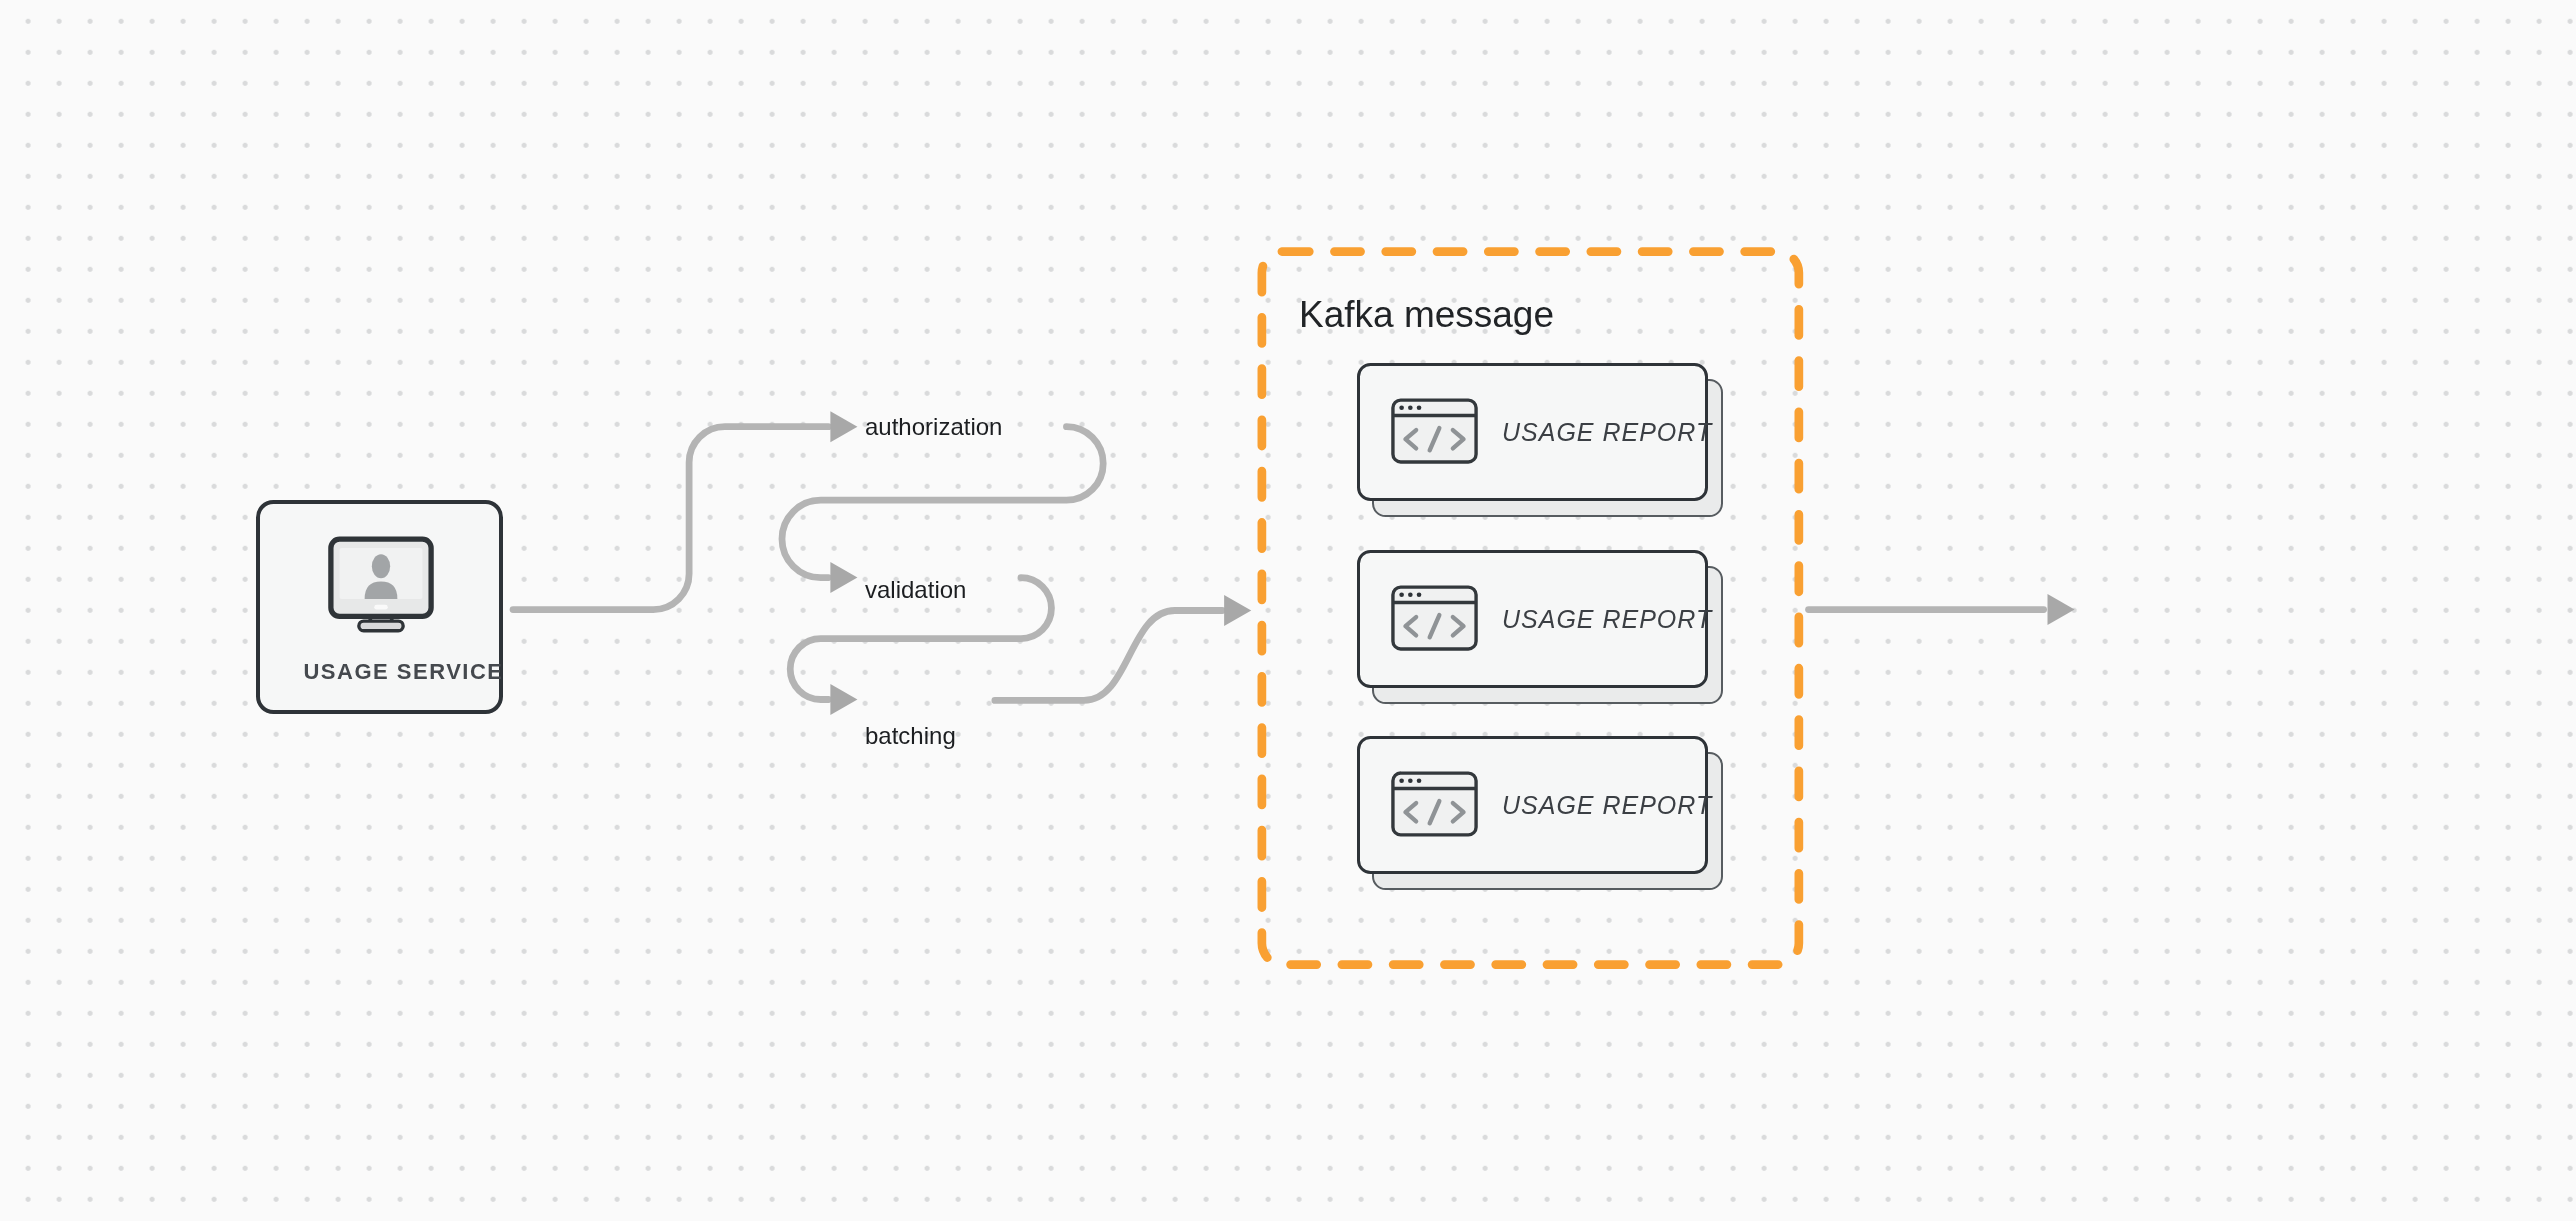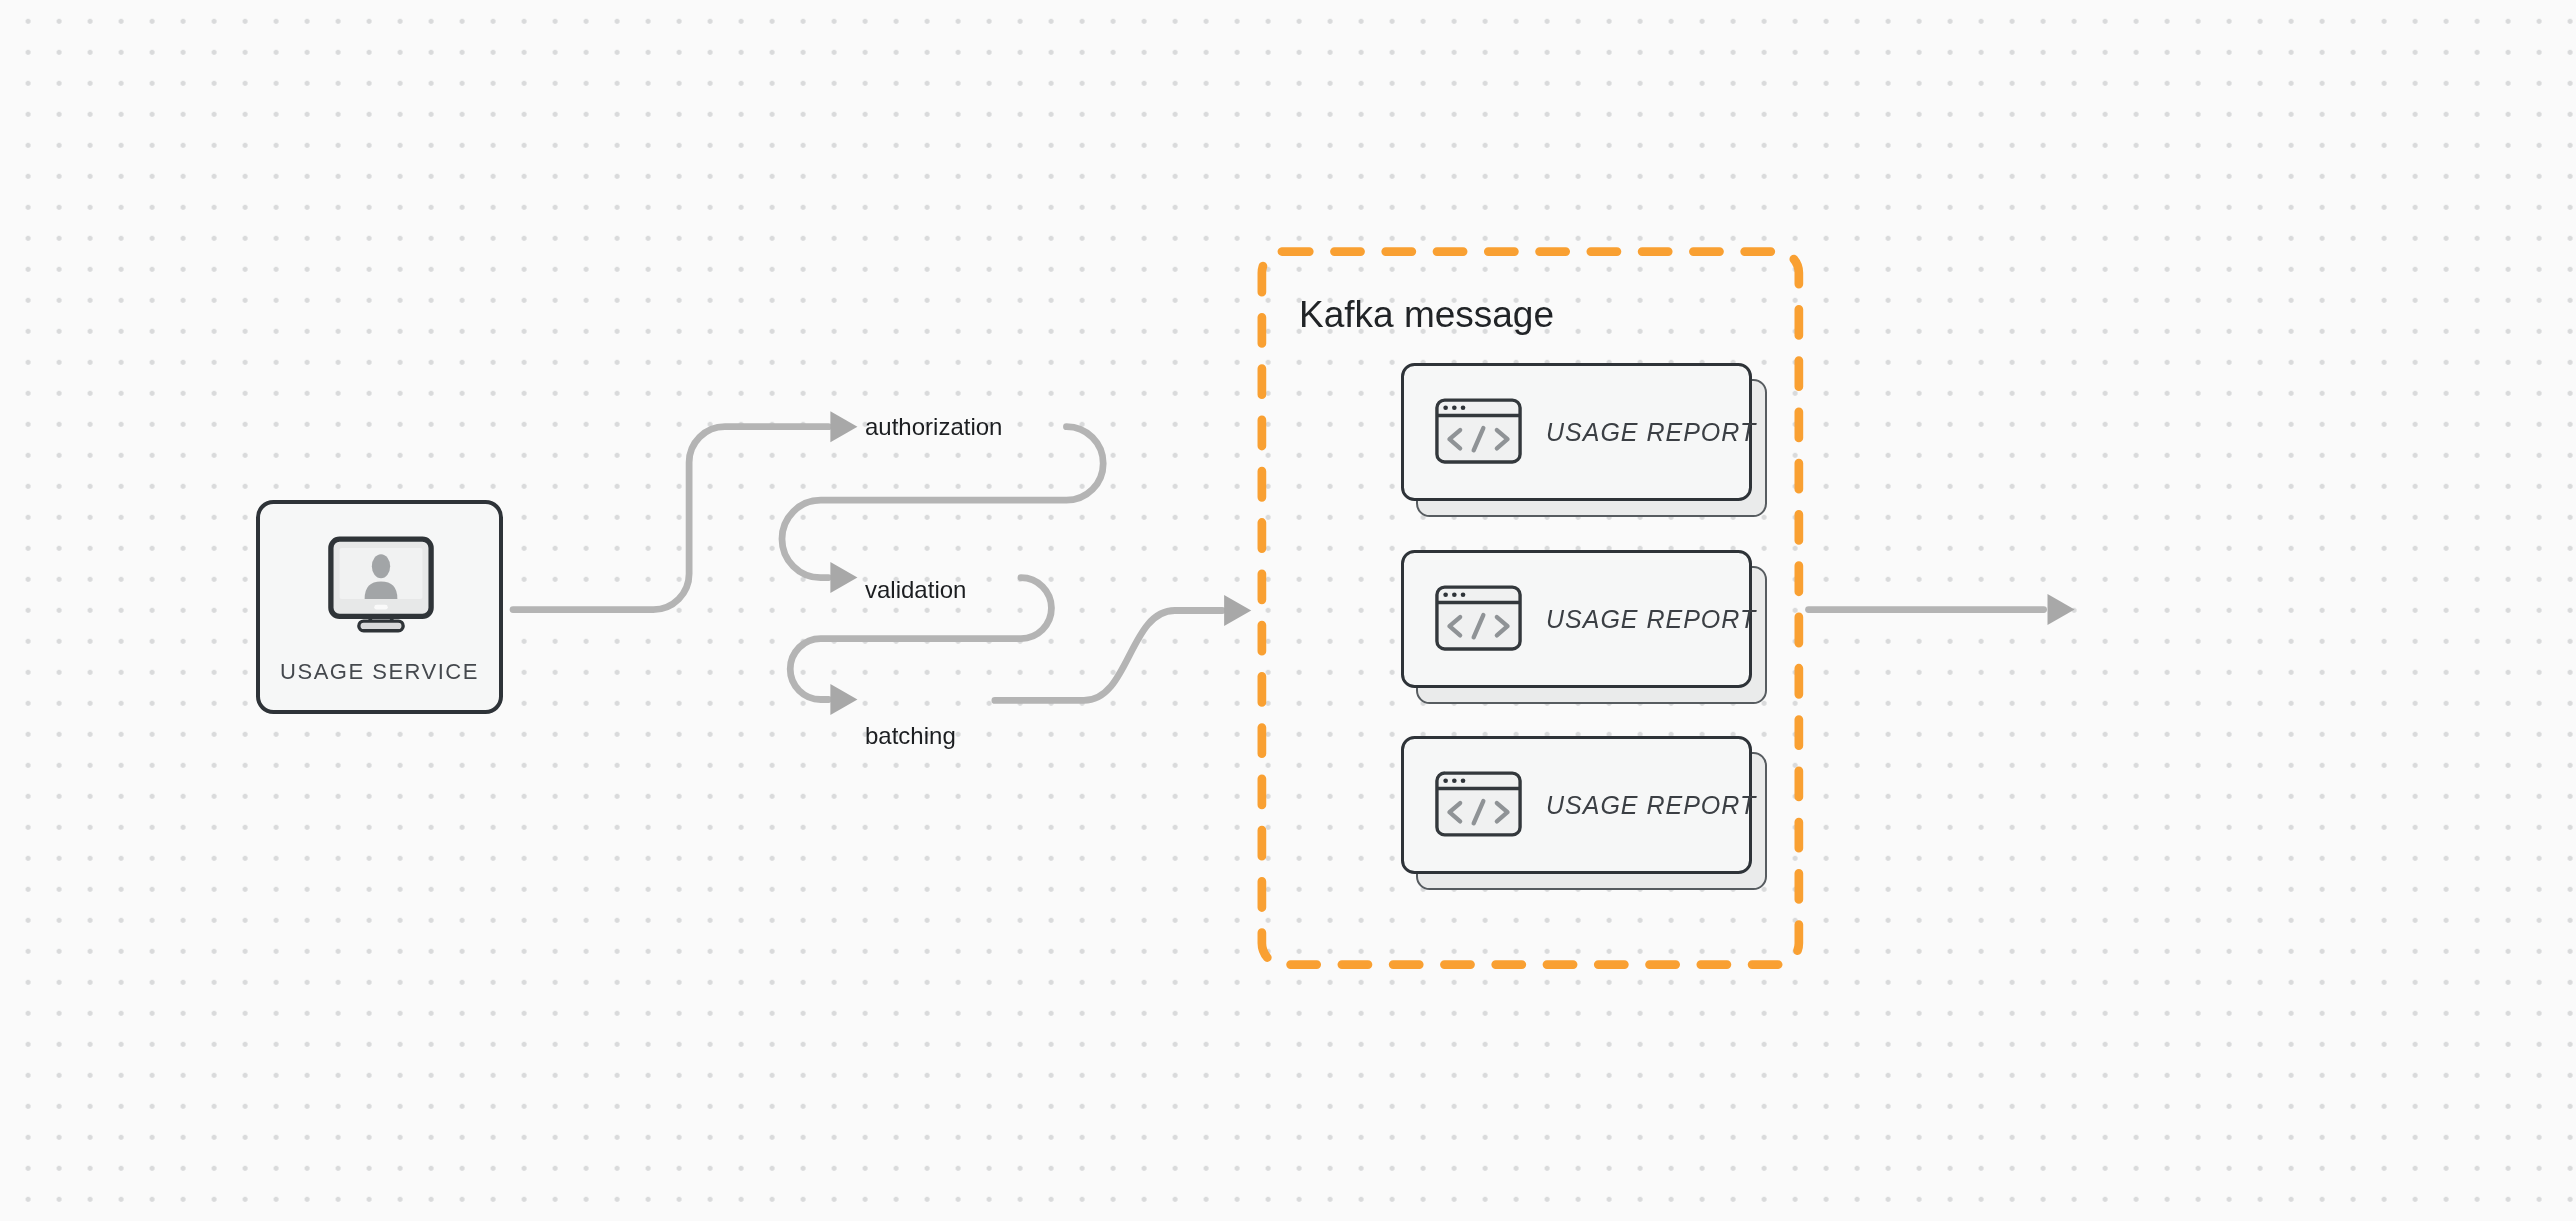--- a/index.html
+++ b/index.html
@@ -19,21 +19,21 @@
 
   
   .node{
     position:absolute;box-sizing:border-box;
     background:#f6f7f7;border:4.8px solid #2e3338;border-radius:17.4px;
   }
   .node-usage-service{left:256px;top:500px;width:247px;height:214px;}
   .node-kafka{left:2097px;top:469px;width:223px;height:281px;}
   .node-label{
     position:absolute;left:0;width:100%;text-align:center;
-    color:#45494e;font-size:22px;font-weight:400;letter-spacing:1.5px;
+    color:#45494e;font-size:22px;font-weight:700;letter-spacing:1.5px;padding-left:24px;
   }
   .node-usage-service .node-label{top:155px;}
   .node-kafka .node-label{top:198px;font-size:24px;letter-spacing:2.9px;}
   .node-icon{position:absolute;}
   .monitor-icon{left:68px;top:32px;}
   .kafka-logo{left:70px;top:36px;}
 
   
   .flow-label{
     position:absolute;transform:translateY(-50%);
@@ -43,21 +43,21 @@
   .flow-validation{left:865px;top:578px;margin-top:12px;}
   .flow-batching{left:865px;top:700px;margin-top:36px;}
 
   
   .group-title{
     position:absolute;left:1299px;top:294px;
     color:#212427;font-size:37px;font-weight:500;white-space:nowrap;
   }
 
   
-  .card-wrap{position:absolute;left:1357px;width:368px;height:157px;margin-left:44px;}
+  .card-wrap{position:absolute;left:1357px;width:368px;height:157px;}
   .card-wrap.c1{top:363px;}
   .card-wrap.c2{top:550px;}
   .card-wrap.c3{top:736px;}
   .card-back{
     position:absolute;left:14.5px;top:15.5px;width:351px;height:138px;
     box-sizing:border-box;background:#eaebeb;border:2.9px solid #575c60;border-radius:13.5px;
   }
   .card{
     position:absolute;left:0;top:0;width:351px;height:138px;
     box-sizing:border-box;background:#f6f7f7;border:3.9px solid #2e3338;border-radius:13.5px;

